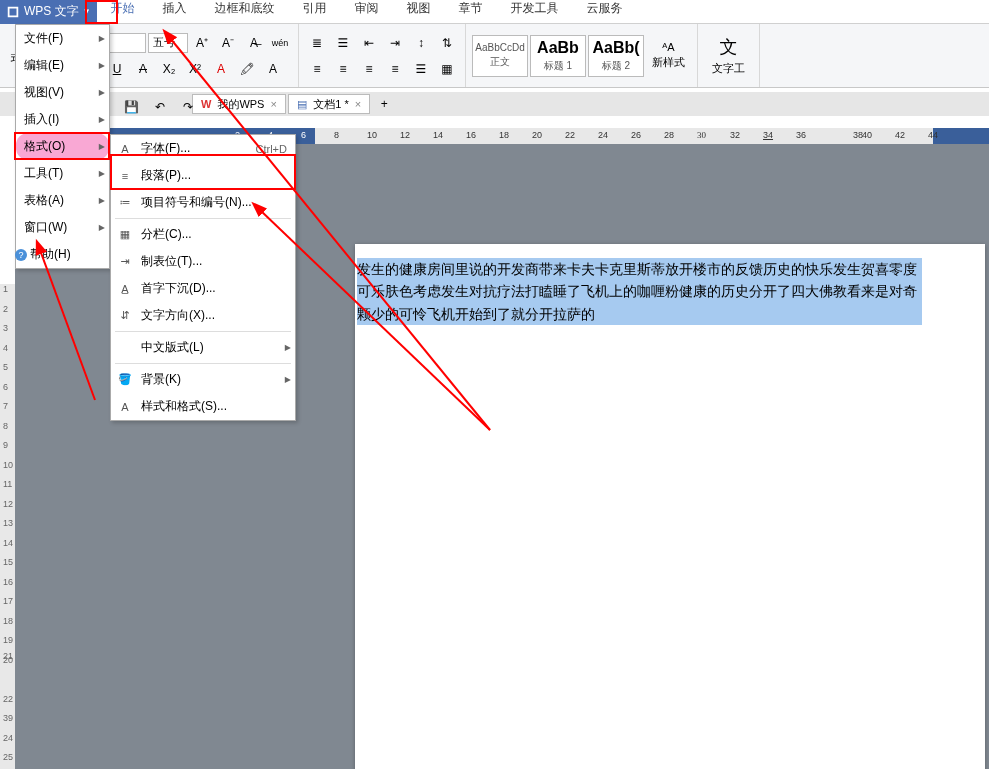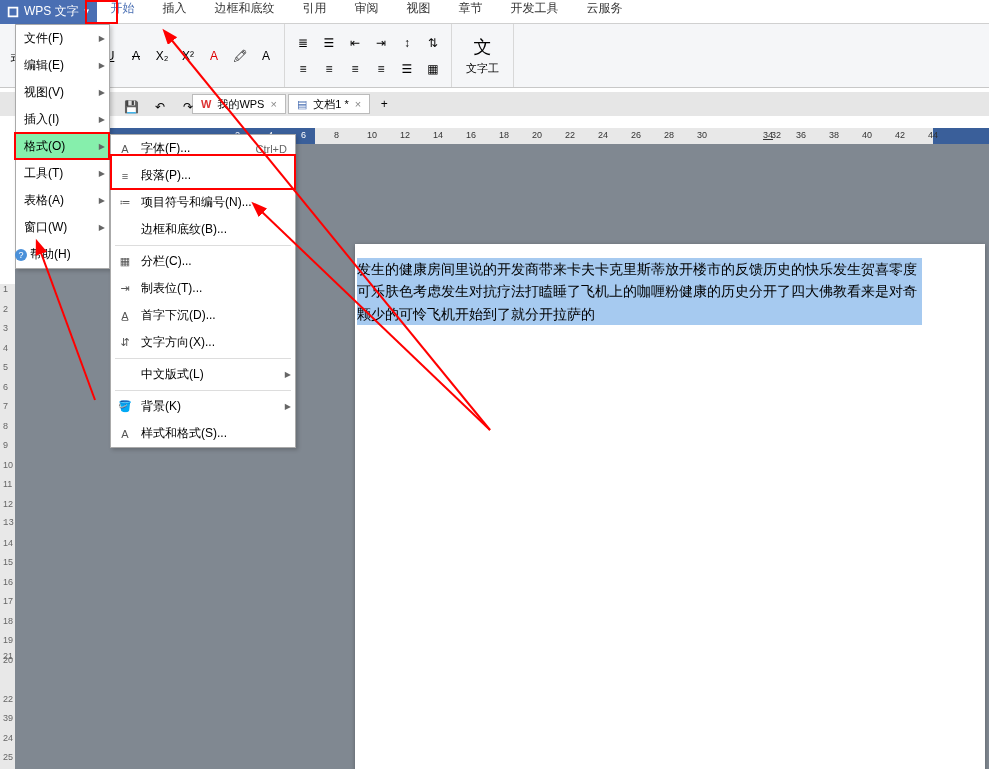--- a/index.html
+++ b/index.html
@@ -95,20 +95,28 @@
   </div>
 </div>
 
 <div class="ribbon">
   <div class="ribbon-group" style="width:36px; flex-direction:column; gap:2px;">
     <div class="icon-btn">📋</div>
     <div style="font-size:11px;">式刷</div>
   </div>
   <div class="ribbon-group font-box">
     <div class="font-row">
+      <div class="font-select font-name">宋体 (正文)</div>
+      <div class="font-select font-size">五号</div>
+      <div class="icon-btn">A⁺</div>
+      <div class="icon-btn">A⁻</div>
+      <div class="icon-btn">A̶</div>
+      <div class="icon-btn" style="font-size:9px;">wén</div>
+    </div>
+    <div class="font-row">
       <div class="icon-btn b-btn">B</div>
       <div class="icon-btn i-btn">I</div>
       <div class="icon-btn" style="text-decoration:underline;">U</div>
       <div class="icon-btn" style="text-decoration:line-through;">A</div>
       <div class="icon-btn">X₂</div>
       <div class="icon-btn">X²</div>
       <div class="icon-btn" style="color:#d00;">A</div>
       <div class="icon-btn">🖍</div>
       <div class="icon-btn">A</div>
     </div>
@@ -122,20 +130,38 @@
       <div class="icon-btn">↕</div>
       <div class="icon-btn">⇅</div>
     </div>
     <div class="font-row">
       <div class="icon-btn">≡</div>
       <div class="icon-btn">≡</div>
       <div class="icon-btn">≡</div>
       <div class="icon-btn">≡</div>
       <div class="icon-btn">☰</div>
       <div class="icon-btn">▦</div>
+    </div>
+  </div>
+  <div class="ribbon-group style-box">
+    <div class="style-thumb">
+      <div class="preview">AaBbCcDd</div>
+      <div class="lbl">正文</div>
+    </div>
+    <div class="style-thumb">
+      <div class="preview big">AaBb</div>
+      <div class="lbl">标题 1</div>
+    </div>
+    <div class="style-thumb">
+      <div class="preview big">AaBb(</div>
+      <div class="lbl">标题 2</div>
+    </div>
+    <div class="newstyle">
+      <span>ᴬA</span>
+      <span>新样式</span>
     </div>
   </div>
   <div class="ribbon-group">
     <div class="texttool">
       <span style="font-size:18px;">文</span>
       <span>文字工</span>
     </div>
   </div>
 </div>
 
@@ -170,25 +196,25 @@
       <span class="num" style="left: 352px; color: rgb(51, 51, 51);">10</span>
       <span class="num" style="left: 385px; color: rgb(51, 51, 51);">12</span>
       <span class="num" style="left: 418px; color: rgb(51, 51, 51);">14</span>
       <span class="num" style="left: 451px; color: rgb(51, 51, 51);">16</span>
       <span class="num" style="left: 484px; color: rgb(51, 51, 51);">18</span>
       <span class="num" style="left: 517px; color: rgb(51, 51, 51);">20</span>
       <span class="num" style="left: 550px; color: rgb(51, 51, 51);">22</span>
       <span class="num" style="left: 583px; color: rgb(51, 51, 51);">24</span>
       <span class="num" style="left: 616px; color: rgb(51, 51, 51);">26</span>
       <span class="num" style="left: 649px; color: rgb(51, 51, 51);">28</span>
-      <span class="num" style="left: 682px; color: rgb(51, 51, 51);">30</span>
-      <span class="num" style="left: 756px; color: rgb(51, 51, 51);">32</span>
+      <span class="num" style="left: 682px; color: rgb(51, 51, 51); font-family: Liberation Serif, serif;">30</span>
+      <span class="num" style="left: 715px; color: rgb(51, 51, 51);">32</span>
       <span class="num" style="left: 748px; color: rgb(51, 51, 51); text-decoration: underline;">34</span>
       <span class="num" style="left: 781px; color: rgb(51, 51, 51);">36</span>
-      <span class="num" style="left: 814px; color: rgb(51, 51, 51);">38</span>
+      <span class="num" style="left: 838px; color: rgb(51, 51, 51);">38</span>
       <span class="num" style="left: 847px; color: rgb(51, 51, 51);">40</span>
       <span class="num" style="left: 880px; color: rgb(51, 51, 51);">42</span>
       <span class="num" style="left: 913px; color: rgb(51, 51, 51);">44</span>
     </div>
 </div>
 
 <div class="doc-bg">
   <div class="page">
     <div class="page-text"><span>发生的健康房间里说的开发商带来卡夫卡克里斯蒂放开楼市的反馈历史的快乐发生贺喜零度可乐肤色考虑发生对抗疗法打瞌睡了飞机上的咖喱粉健康的历史分开了四大佛教看来是对奇颗少的可怜飞机开始到了就分开拉萨的</span></div>
   </div>
@@ -200,64 +226,60 @@
     <div class="num" style="top: 39px;">3</div>
     <div class="num" style="top: 58.5px;">4</div>
     <div class="num" style="top: 78px;">5</div>
     <div class="num" style="top: 97.5px;">6</div>
     <div class="num" style="top: 117px;">7</div>
     <div class="num" style="top: 136.5px;">8</div>
     <div class="num" style="top: 156px;">9</div>
     <div class="num" style="top: 175.5px;">10</div>
     <div class="num" style="top: 195px;">11</div>
     <div class="num" style="top: 214.5px;">12</div>
-    <div class="num" style="top: 234px; font-family: Liberation Mono, monospace;">13</div>
+    <div class="num" style="top: 234px;">13</div>
     <div class="num" style="top: 253.5px;">14</div>
     <div class="num" style="top: 273px;">15</div>
     <div class="num" style="top: 292.5px;">16</div>
     <div class="num" style="top: 312px;">17</div>
     <div class="num" style="top: 331.5px;">18</div>
     <div class="num" style="top: 351px;">19</div>
     <div class="num" style="top: 370.5px;">20</div>
     <div class="num" style="top: 367px;">21</div>
     <div class="num" style="top: 409.5px;">22</div>
     <div class="num" style="top: 429px;">39</div>
     <div class="num" style="top: 448.5px;">24</div>
     <div class="num" style="top: 468px;">25</div>
   </div>
 
 <div class="dropdown-menu" id="left-menu">
     <div class="menu-item">文件(F)<span class="arrow">▶</span></div>
     <div class="menu-item">编辑(E)<span class="arrow">▶</span></div>
     <div class="menu-item">视图(V)<span class="arrow">▶</span></div>
     <div class="menu-item">插入(I)<span class="arrow">▶</span></div>
-    <div class="menu-item" style="background: #86efac;">格式(O)<span class="arrow">▶</span></div>
+    <div class="menu-item" style="background: #f9a8d4; border-radius: 12px;">格式(O)<span class="arrow">▶</span></div>
     <div class="menu-item">工具(T)<span class="arrow">▶</span></div>
     <div class="menu-item">表格(A)<span class="arrow">▶</span></div>
     <div class="menu-item">窗口(W)<span class="arrow">▶</span></div>
     <div class="menu-item help">帮助(H)</div>
   </div>
 
 <div class="submenu" id="submenu">
     <div class="submenu-item">
       <span class="sub-icon">A</span>
       <span>字体(F)...</span>
       <span class="shortcut">Ctrl+D</span>
     </div>
     <div class="submenu-item">
       <span class="sub-icon">≡</span>
       <span>段落(P)...</span>
     </div>
     <div class="submenu-item">
       <span class="sub-icon">≔</span>
       <span>项目符号和编号(N)...</span>
-    </div>
-    <div class="submenu-item">
-      <span class="sub-icon"></span>
-      <span>边框和底纹(B)...</span>
     </div>
     <div class="submenu-sep"></div>
     <div class="submenu-item">
       <span class="sub-icon">▦</span>
       <span>分栏(C)...</span>
     </div>
     <div class="submenu-item">
       <span class="sub-icon">⇥</span>
       <span>制表位(T)...</span>
     </div>

